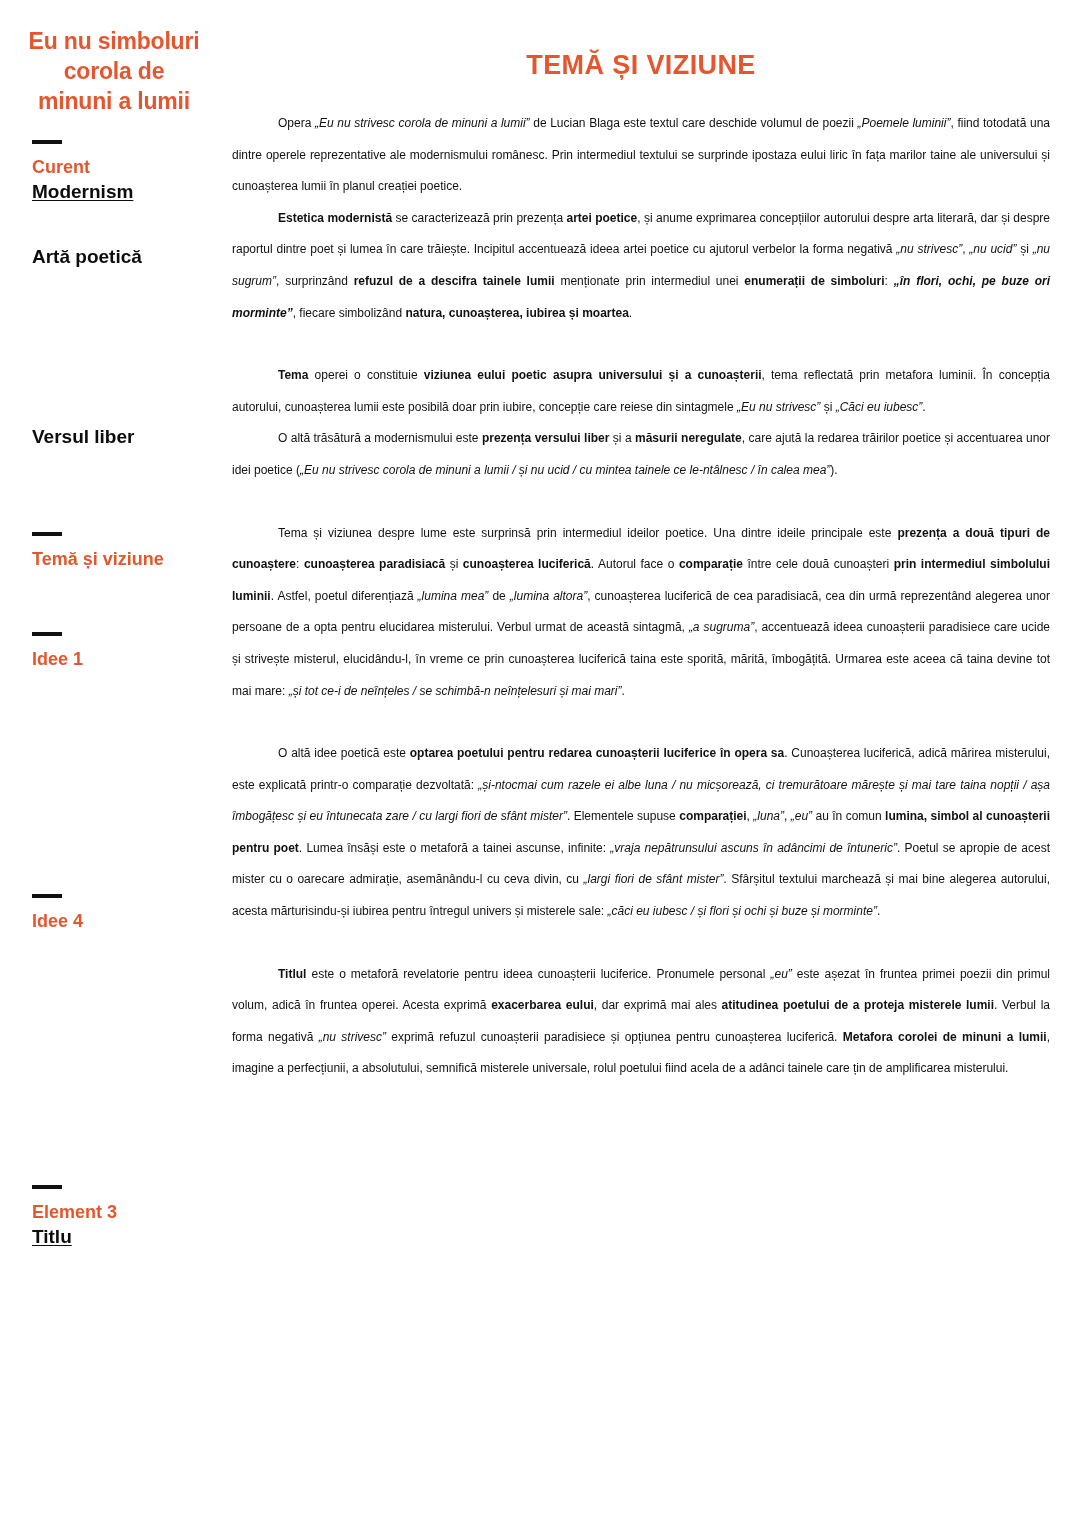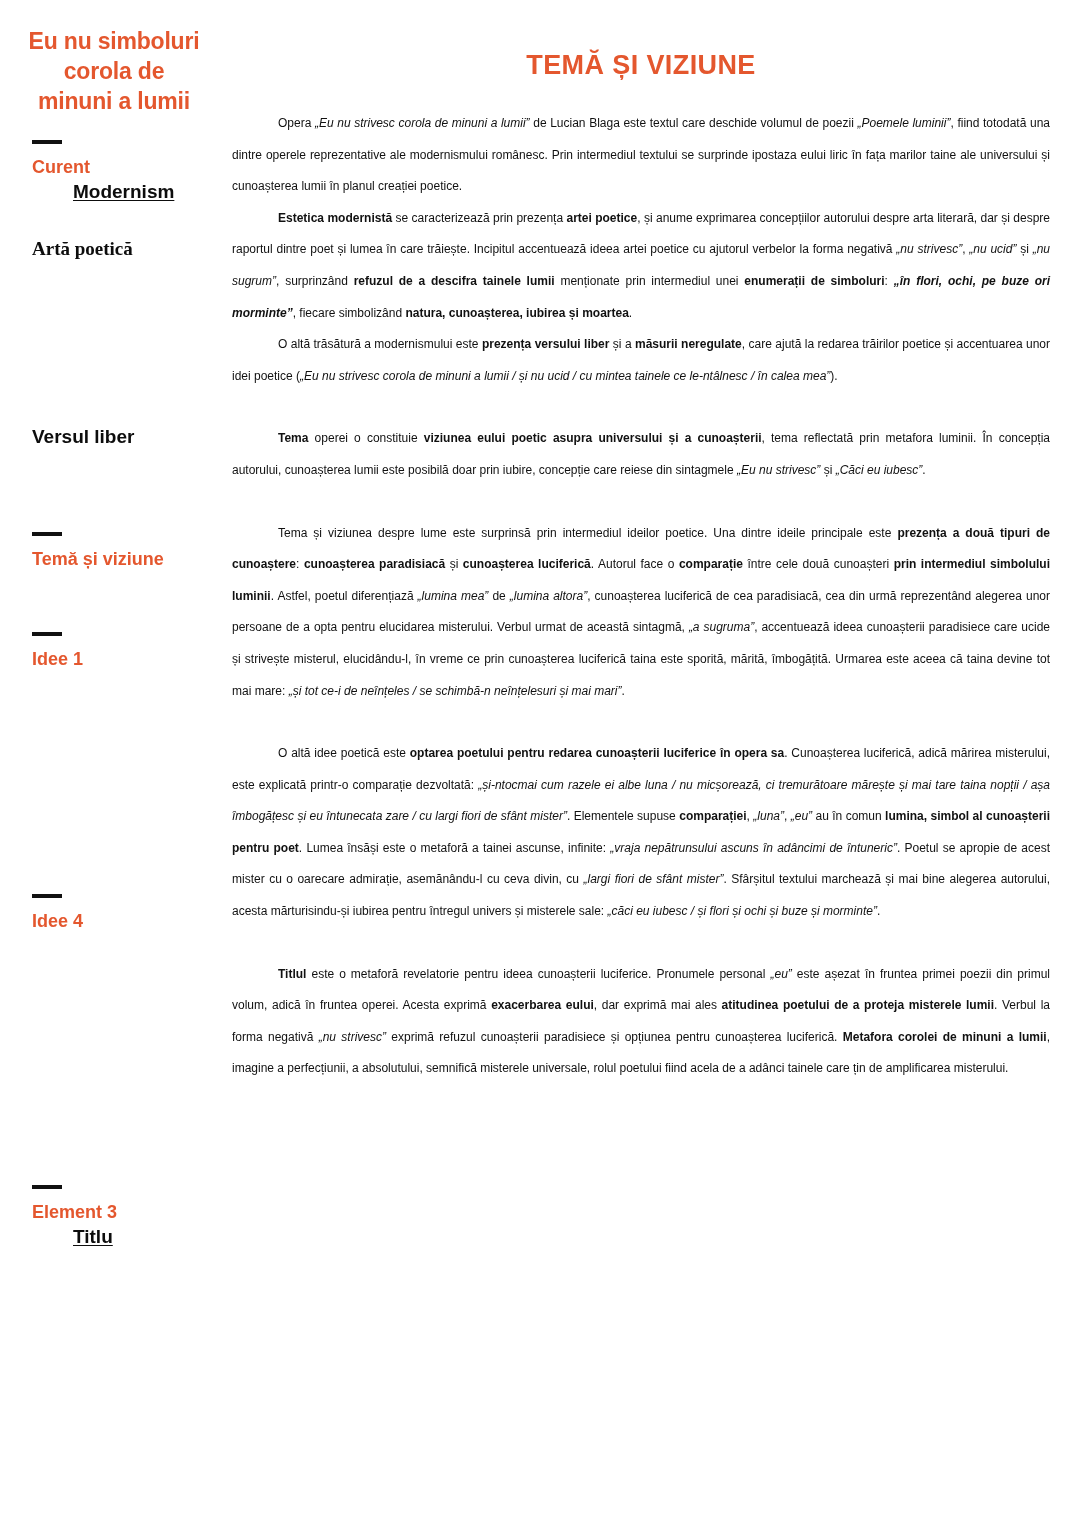--- a/index.html
+++ b/index.html
@@ -55,21 +55,21 @@
     line-height: 24px;
     margin: 0;
   }
   .side-term {
     color: #0d0d0d;
     font-weight: bold;
     font-size: 19px;
     line-height: 26px;
     margin: 0;
   }
-  .side-term.u span { text-decoration: underline; text-underline-offset: 2px; margin-left: 41px; }
+  .side-term.u span { text-decoration: underline; text-underline-offset: 2px; }
   .side-plain {
     color: #0d0d0d;
     font-weight: bold;
     font-size: 19px;
     line-height: 25px;
     margin: 0;
   }
 
   
   .main {
@@ -110,21 +110,21 @@
   <aside class="sidebar">
 
     <h1 class="doc-title">Eu nu simboluri corola de minuni a lumii</h1>
 
     <div class="side-block" style="top:118px;">
       <div class="rule"></div>
       <p class="side-kicker">Curent</p>
       <p class="side-term u"><span>Modernism</span></p>
     </div>
 
-    <div class="side-block" style="top:214px;font-family:Liberation Serif, serif;">
+    <div class="side-block" style="top:222px;">
       <p class="side-plain">Artă poetică</p>
     </div>
 
     <div class="side-block" style="top:402px;">
       <p class="side-plain">Versul liber</p>
     </div>
 
     <div class="side-block" style="top:510px;">
       <div class="rule"></div>
       <p class="side-kicker">Temă și viziune</p>
@@ -149,23 +149,23 @@
   </aside>
 
   <main class="main">
 
     <h2 class="main-title">TEMĂ ȘI VIZIUNE</h2>
 
     <p class="body"><span>Opera </span><i>„Eu nu strivesc corola de minuni a lumii”</i><span> de Lucian Blaga este textul care deschide volumul de poezii </span><i>„Poemele luminii”</i><span>, fiind totodată una dintre operele reprezentative ale modernismului românesc. Prin intermediul textului se surprinde ipostaza eului liric în fața marilor taine ale universului și cunoașterea lumii în planul creației poetice.</span></p>
 
     <p class="body"><b>Estetica modernistă</b><span> se caracterizează prin prezența </span><b>artei poetice</b><span>, și anume exprimarea concepțiilor autorului despre arta literară, dar și despre raportul dintre poet și lumea în care trăiește. Incipitul accentuează ideea artei poetice cu ajutorul verbelor la forma negativă </span><i>„nu strivesc”</i><span>, </span><i>„nu ucid”</i><span> și </span><i>„nu sugrum”</i><span>, surprinzând </span><b>refuzul de a descifra tainele lumii</b><span> menționate prin intermediul unei </span><b>enumerații de simboluri</b><span>: </span><b><i>„în flori, ochi, pe buze ori morminte”</i></b><span>, fiecare simbolizând </span><b>natura, cunoașterea, iubirea și moartea</b><span>.</span></p>
 
+    <p class="body gap"><b>Tema</b><span> operei o constituie </span><b>viziunea eului poetic asupra universului și a cunoașterii</b><span>, tema reflectată prin metafora luminii. În concepția autorului, cunoașterea lumii este posibilă doar prin iubire, concepție care reiese din sintagmele </span><i>„Eu nu strivesc”</i><span> și </span><i>„Căci eu iubesc”</i><span>.</span></p>
+
     <p class="body"><span>O altă trăsătură a modernismului este </span><b>prezența versului liber</b><span> și a </span><b>măsurii neregulate</b><span>, care ajută la redarea trăirilor poetice și accentuarea unor idei poetice (</span><i>„Eu nu strivesc corola de minuni a lumii / și nu ucid / cu mintea tainele ce le-ntâlnesc / în calea mea”</i><span>).</span></p>
-
-    <p class="body gap"><b>Tema</b><span> operei o constituie </span><b>viziunea eului poetic asupra universului și a cunoașterii</b><span>, tema reflectată prin metafora luminii. În concepția autorului, cunoașterea lumii este posibilă doar prin iubire, concepție care reiese din sintagmele </span><i>„Eu nu strivesc”</i><span> și </span><i>„Căci eu iubesc”</i><span>.</span></p>
 
     <p class="body gap"><span>Tema și viziunea despre lume este surprinsă prin intermediul ideilor poetice. Una dintre ideile principale este </span><b>prezența a două tipuri de cunoaștere</b><span>: </span><b>cunoașterea paradisiacă</b><span> și </span><b>cunoașterea luciferică</b><span>. Autorul face o </span><b>comparație</b><span> între cele două cunoașteri </span><b>prin intermediul simbolului luminii</b><span>. Astfel, poetul diferențiază </span><i>„lumina mea”</i><span> de </span><i>„lumina altora”</i><span>, cunoașterea luciferică de cea paradisiacă, cea din urmă reprezentând alegerea unor persoane de a opta pentru elucidarea misterului. Verbul urmat de această sintagmă, </span><i>„a sugruma”</i><span>, accentuează ideea cunoașterii paradisiece care ucide și strivește misterul, elucidându-l, în vreme ce prin cunoașterea luciferică taina este sporită, mărită, îmbogățită. Urmarea este aceea că taina devine tot mai mare: </span><i>„și tot ce-i de neînțeles / se schimbă-n neînțelesuri și mai mari”</i><span>.</span></p>
 
     <p class="body gap"><span>O altă idee poetică este </span><b>optarea poetului pentru redarea cunoașterii luciferice în opera sa</b><span>. Cunoașterea luciferică, adică mărirea misterului, este explicată printr-o comparație dezvoltată: </span><i>„și-ntocmai cum razele ei albe luna / nu micșorează, ci tremurătoare mărește și mai tare taina nopții / așa îmbogățesc și eu întunecata zare / cu largi fiori de sfânt mister”</i><span>. Elementele supuse </span><b>comparației</b><span>, </span><i>„luna”</i><span>, </span><i>„eu”</i><span> au în comun </span><b>lumina, simbol al cunoașterii pentru poet</b><span>. Lumea însăși este o metaforă a tainei ascunse, infinite: </span><i>„vraja nepătrunsului ascuns în adâncimi de întuneric”</i><span>. Poetul se apropie de acest mister cu o oarecare admirație, asemănându-l cu ceva divin, cu </span><i>„largi fiori de sfânt mister”</i><span>. Sfârșitul textului marchează și mai bine alegerea autorului, acesta mărturisindu-și iubirea pentru întregul univers și misterele sale: </span><i>„căci eu iubesc / și flori și ochi și buze și morminte”</i><span>.</span></p>
 
     <p class="body gap"><b>Titlul</b><span> este o metaforă revelatorie pentru ideea cunoașterii luciferice. Pronumele personal </span><i>„eu”</i><span> este așezat în fruntea primei poezii din primul volum, adică în fruntea operei. Acesta exprimă </span><b>exacerbarea eului</b><span>, dar exprimă mai ales </span><b>atitudinea poetului de a proteja misterele lumii</b><span>. Verbul la forma negativă </span><i>„nu strivesc”</i><span> exprimă refuzul cunoașterii paradisiece și opțiunea pentru cunoașterea luciferică. </span><b>Metafora corolei de minuni a lumii</b><span>, imagine a perfecțiunii, a absolutului, semnifică misterele universale, rolul poetului fiind acela de a adânci tainele care țin de amplificarea misterului.</span></p>
 
   </main>
 </div>
 

